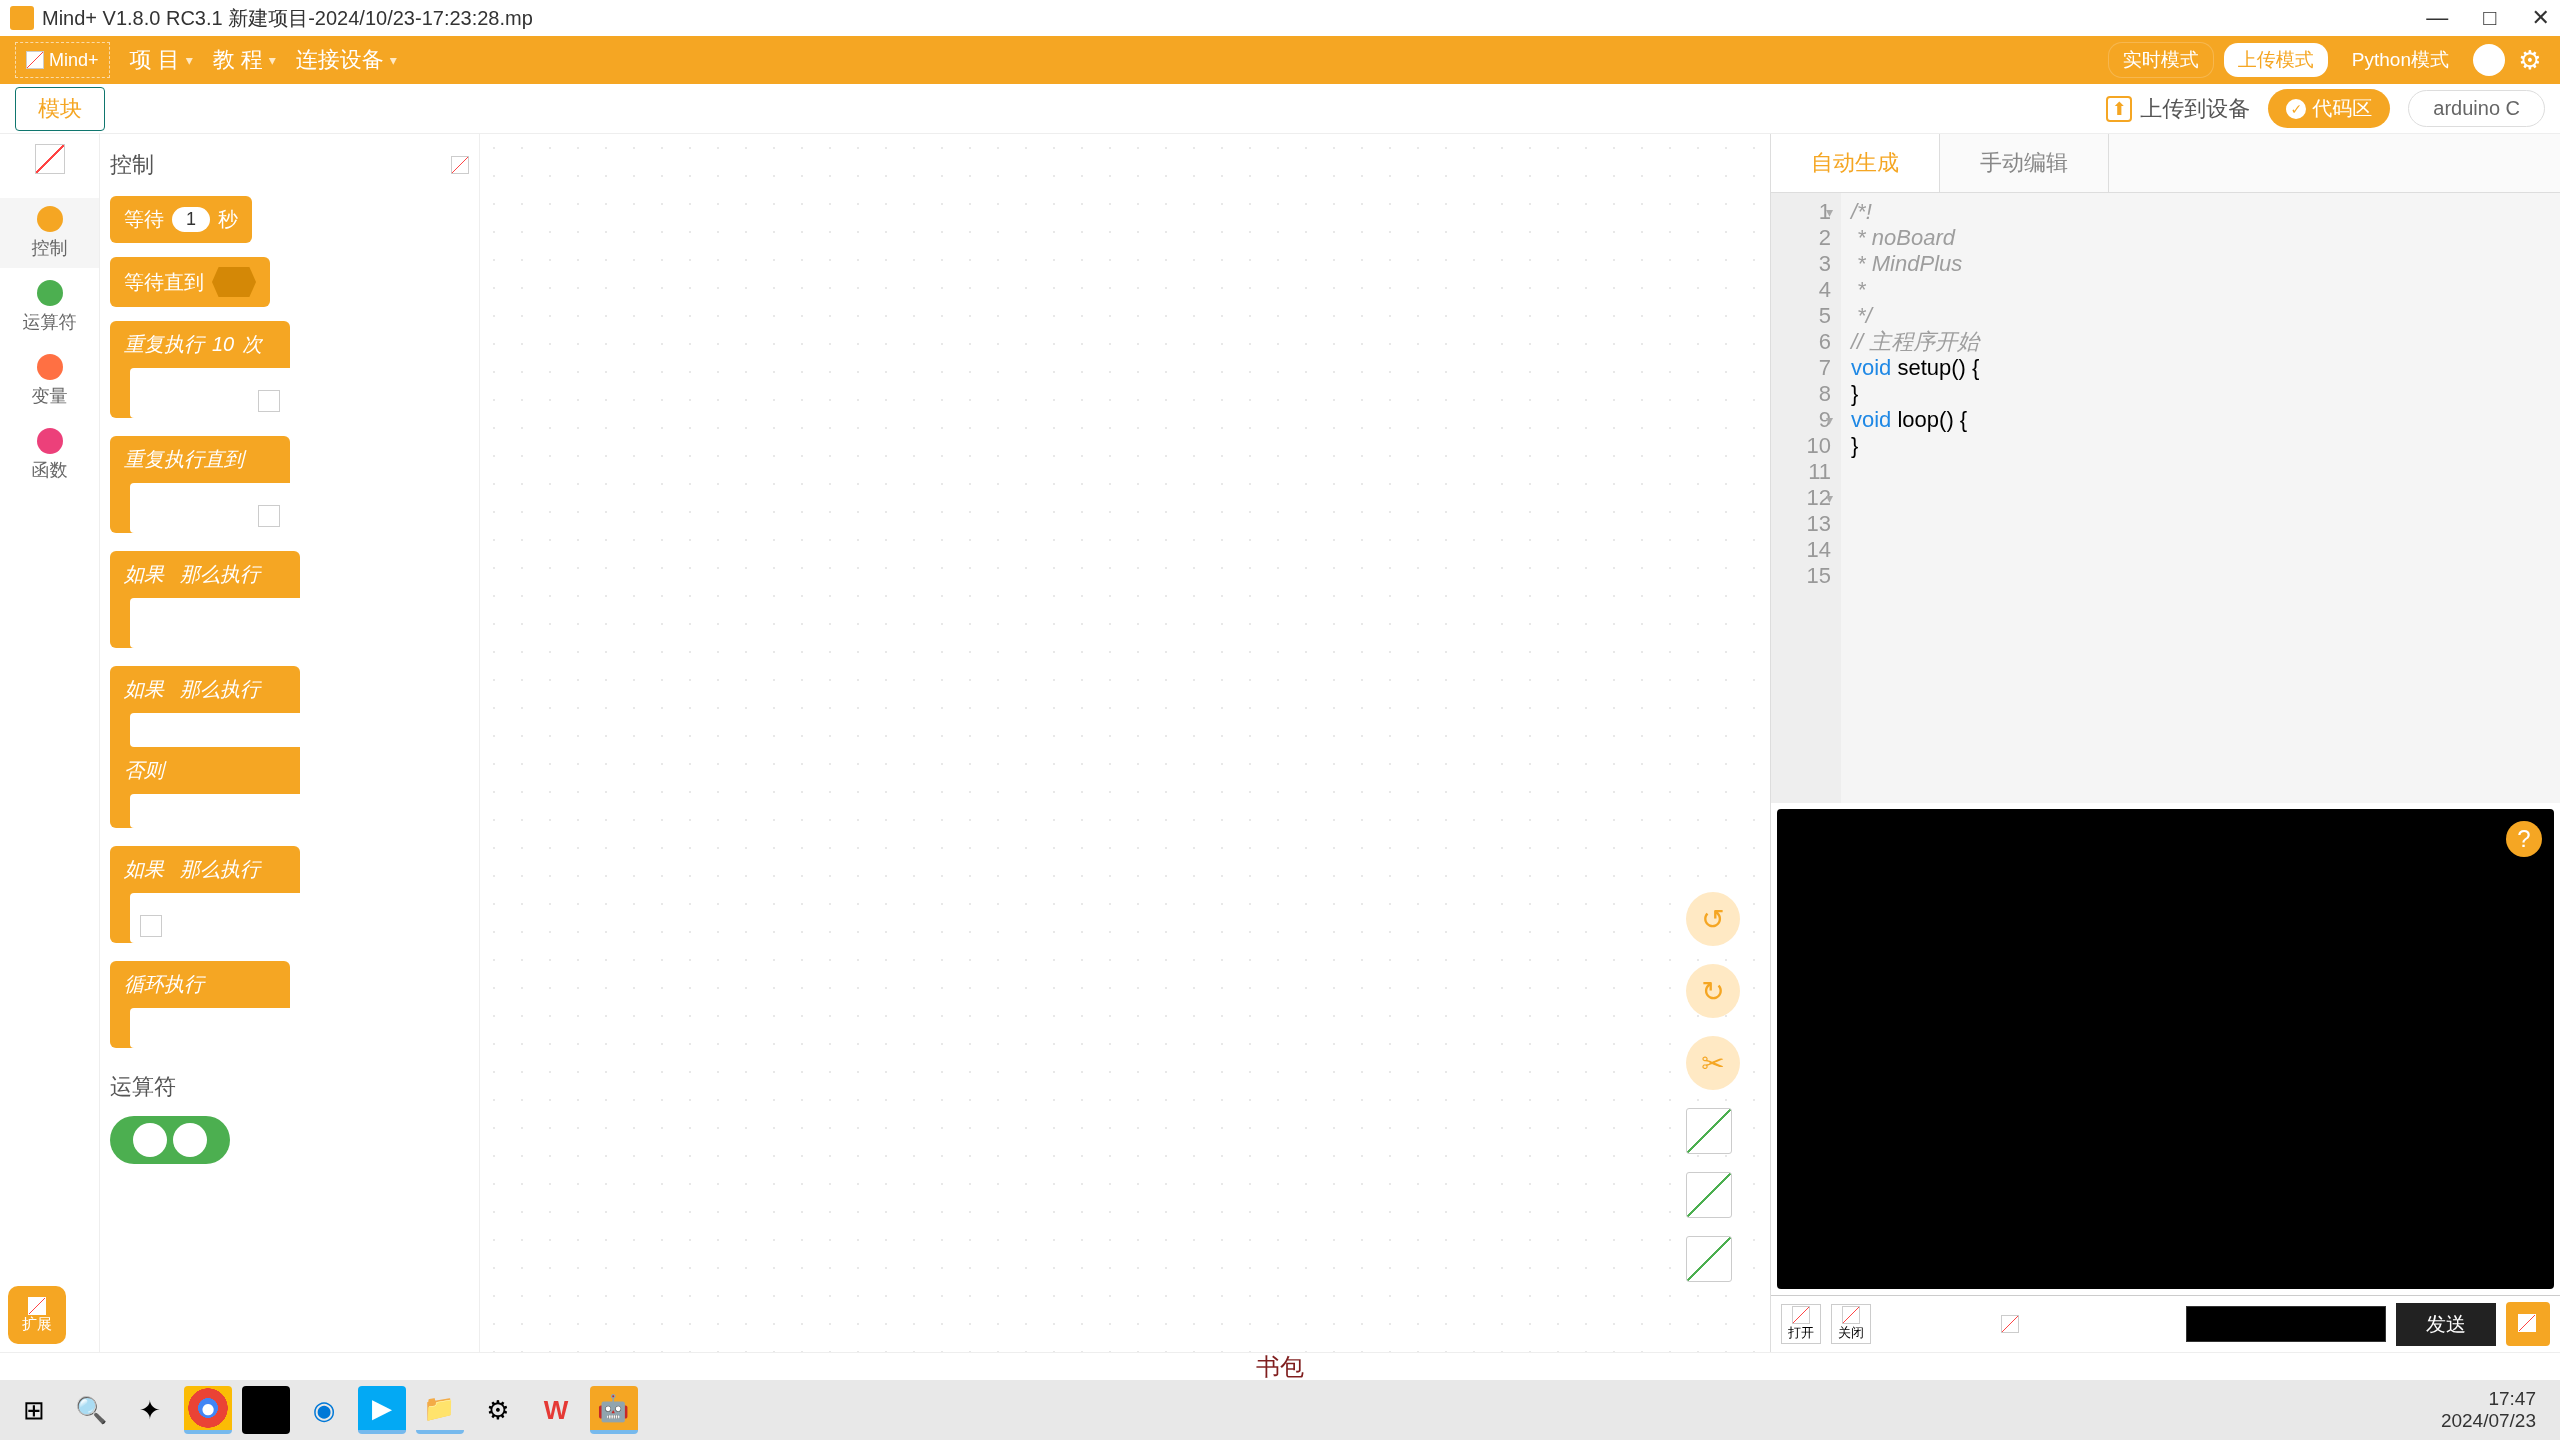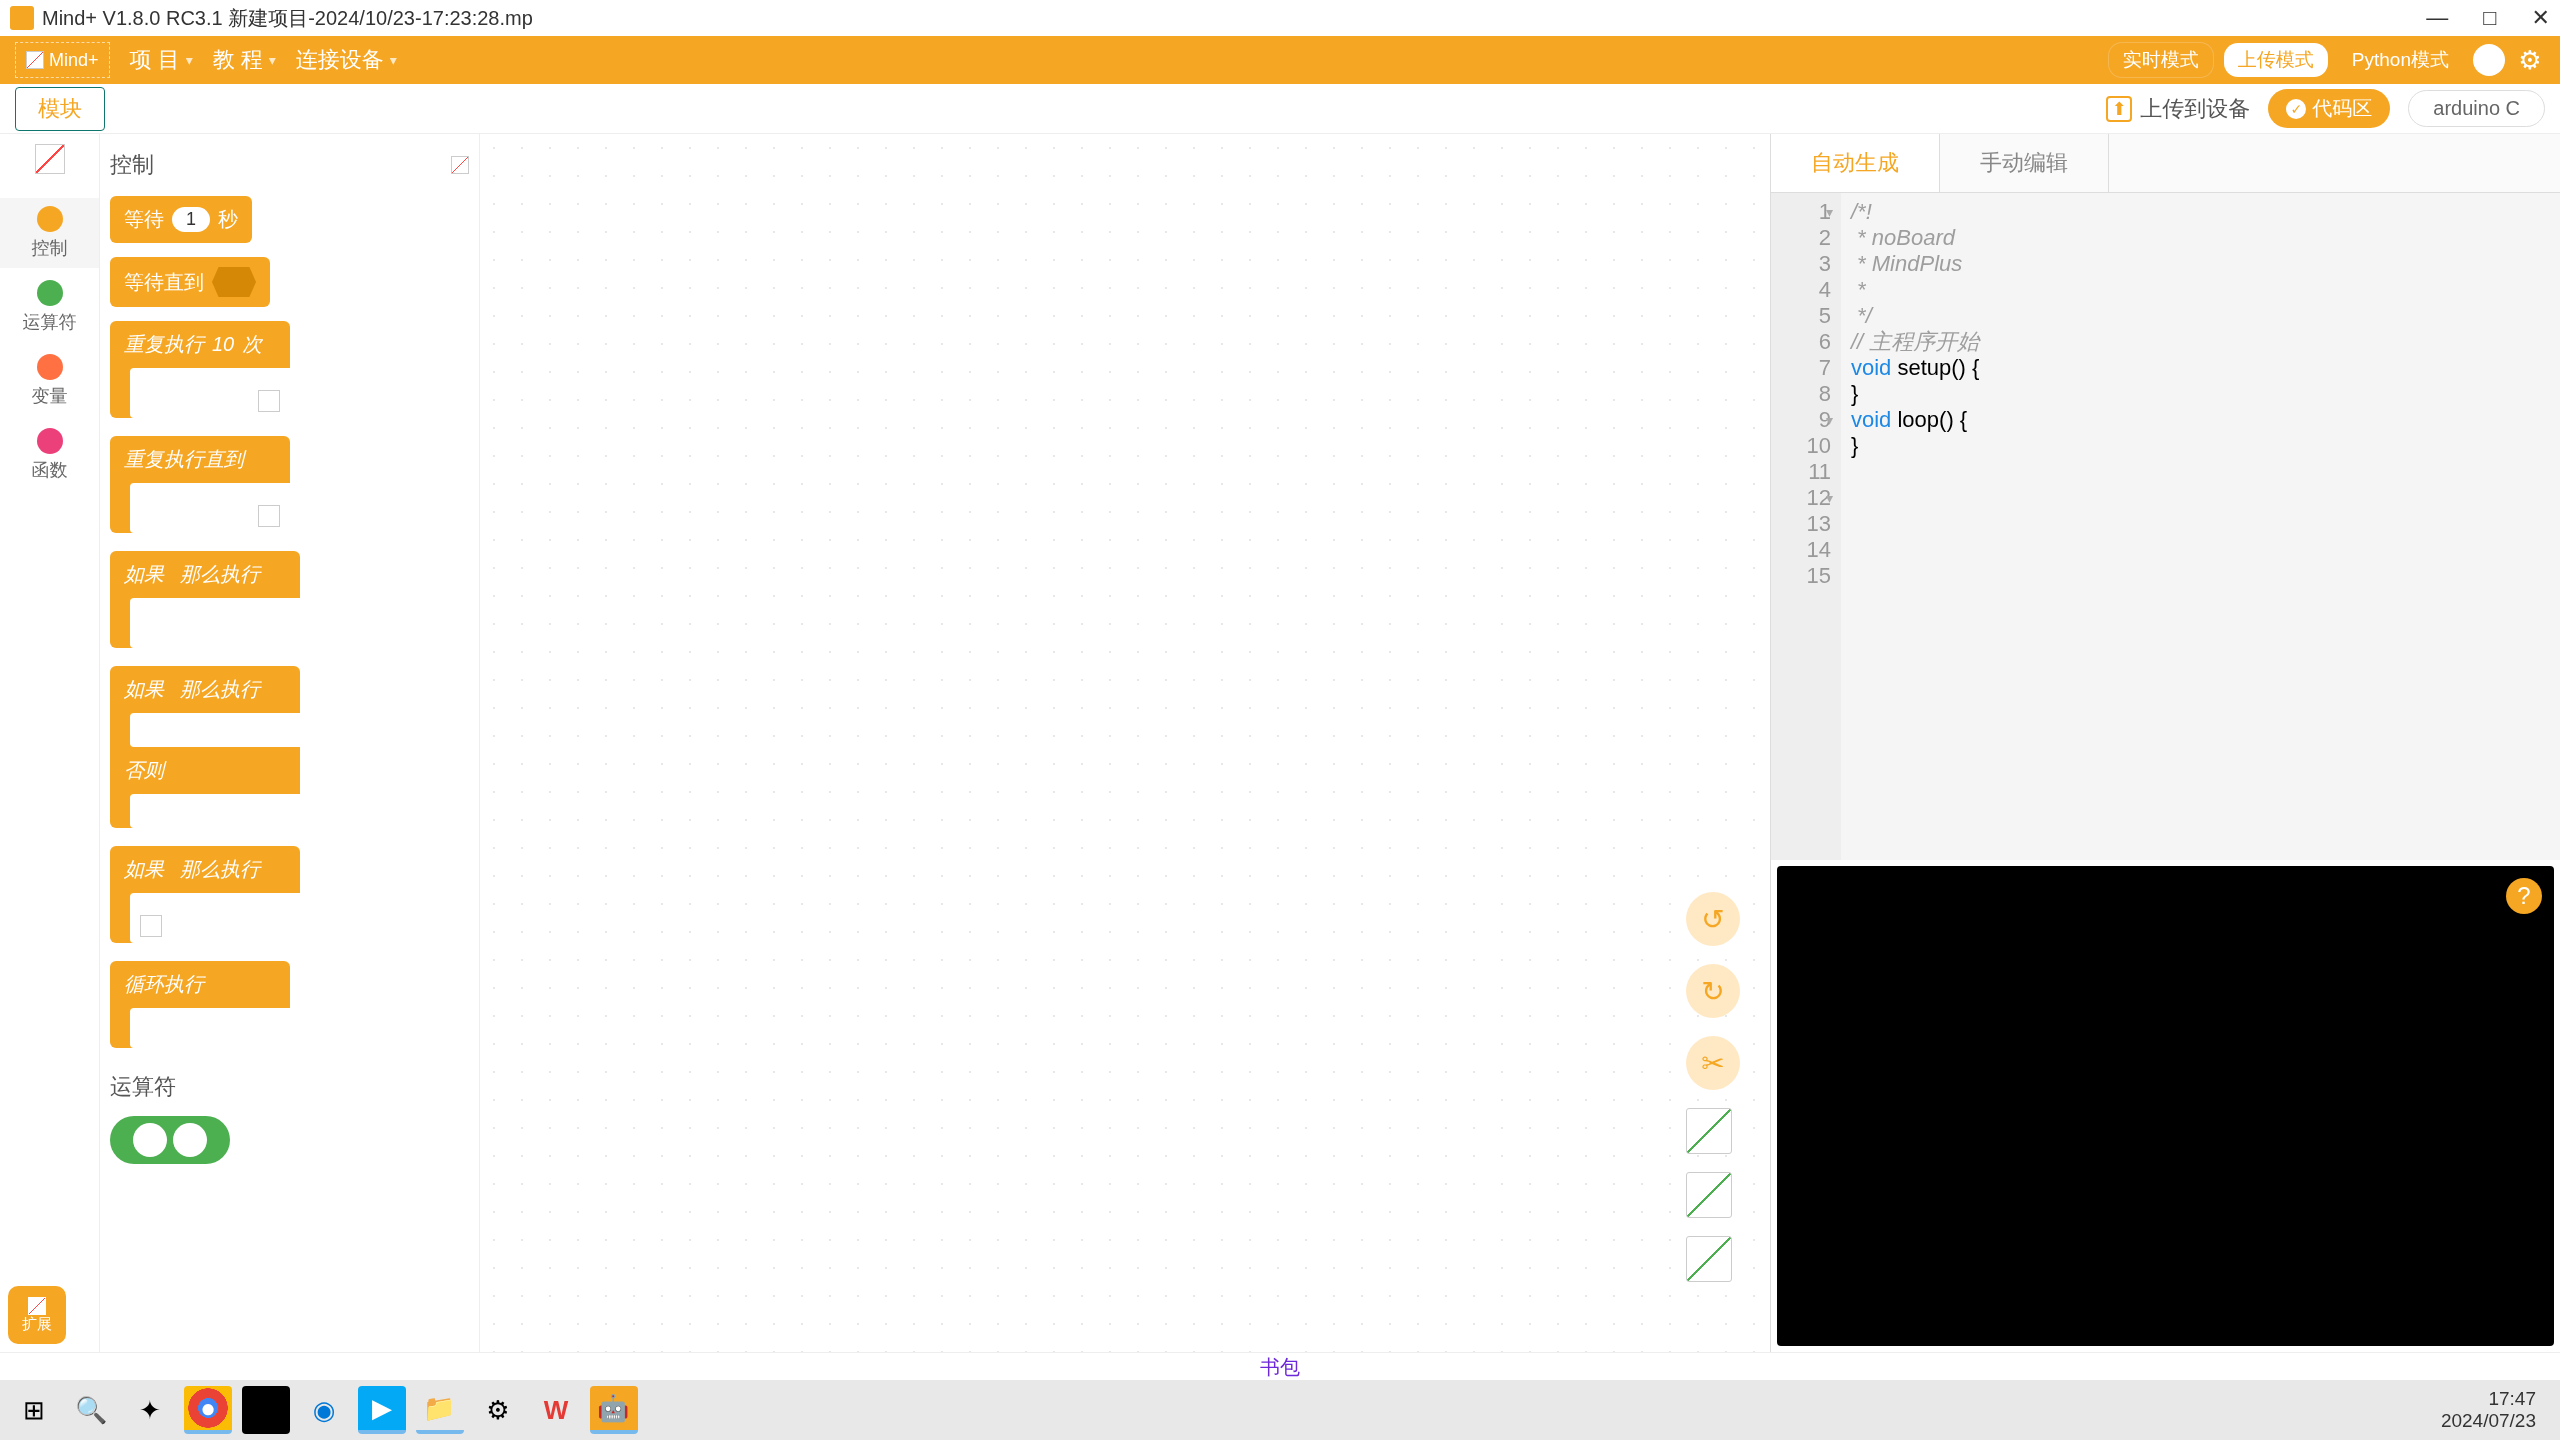--- a/index.html
+++ b/index.html
@@ -85,21 +85,21 @@
 
 .terminal { height: 480px; background: #000; position: relative; margin: 6px; border-radius: 4px; }
 .term-help { position: absolute; top: 12px; right: 12px; width: 36px; height: 36px; border-radius: 50%; background: #f5a623; color: #fff; text-align: center; line-height: 36px; font-size: 24px; }
 .term-bottom { display: flex; align-items: center; gap: 10px; padding: 6px 10px; background: #fff; border-top: 1px solid #ccc; }
 .term-small { width: 40px; height: 40px; border: 1px solid #ccc; display: flex; flex-direction: column; align-items: center; justify-content: center; font-size: 13px; }
 .term-input { flex: 0 0 200px; margin-left: auto; height: 36px; background: #000; border: 1px solid #333; }
 .term-send { background: #222; color: #fff; padding: 8px 30px; font-size: 20px; border: none; cursor: pointer; }
 .term-right-sq { width: 44px; height: 44px; background: #f5a623; border-radius: 4px; }
 
 
-.footer { height: 28px; text-align: center; font-size: 20px; color: #6d28d9; border-top: 1px solid #eee; line-height: 28px; }
+.footer { height: 28px; text-align: center; font-size: 24px; color: #7f1d1d; border-top: 1px solid #eee; line-height: 28px; }
 
 
 .taskbar { height: 60px; background: #e8e8e8; display: flex; align-items: center; padding: 0 10px; gap: 10px; }
 .tb-icon { width: 48px; height: 48px; display: flex; align-items: center; justify-content: center; font-size: 26px; border-radius: 4px; }
 .tb-active { border-bottom: 4px solid #76b9ed; }
 .tb-right { margin-left: auto; text-align: right; font-size: 19px; color: #333; padding-right: 14px; line-height: 22px; }
 
 
 .ext-fixed { position: absolute; left: 8px; bottom: 8px; width: 58px; height: 58px; background: #f5a623; border-radius: 10px; display: flex; flex-direction: column; align-items: center; justify-content: center; color: #fff; font-size: 15px; cursor: pointer; }
 .left-col { position: relative; display: flex; }
@@ -321,20 +321,34 @@
         <div><span class="tok-kw">void</span><span> loop() {</span></div>
         <div></div>
         <div>}</div>
         <div></div>
       </div>
     </div>
 
     <div class="terminal">
       <div class="term-help">?</div>
     </div>
+    <div class="term-bottom">
+      <div class="term-small">
+          <span class="brokenimg"></span>
+          <span>打开</span>
+        </div>
+      <div class="term-small">
+          <span class="brokenimg"></span>
+          <span>关闭</span>
+        </div>
+      <span class="brokenimg" style="margin-left:120px"></span>
+      <input class="term-input" style="">
+      <button class="term-send">发送</button>
+      <div class="term-right-sq"><span class="brokenimg" style="margin:12px;border-color:#fff"></span></div>
+    </div>
   </div>
 
 </div>
 
 <div class="footer"><span>书包</span></div>
 
 <div class="taskbar">
   <div class="tb-icon">⊞</div>
   <div class="tb-icon">🔍</div>
   <div class="tb-icon">✦</div>

